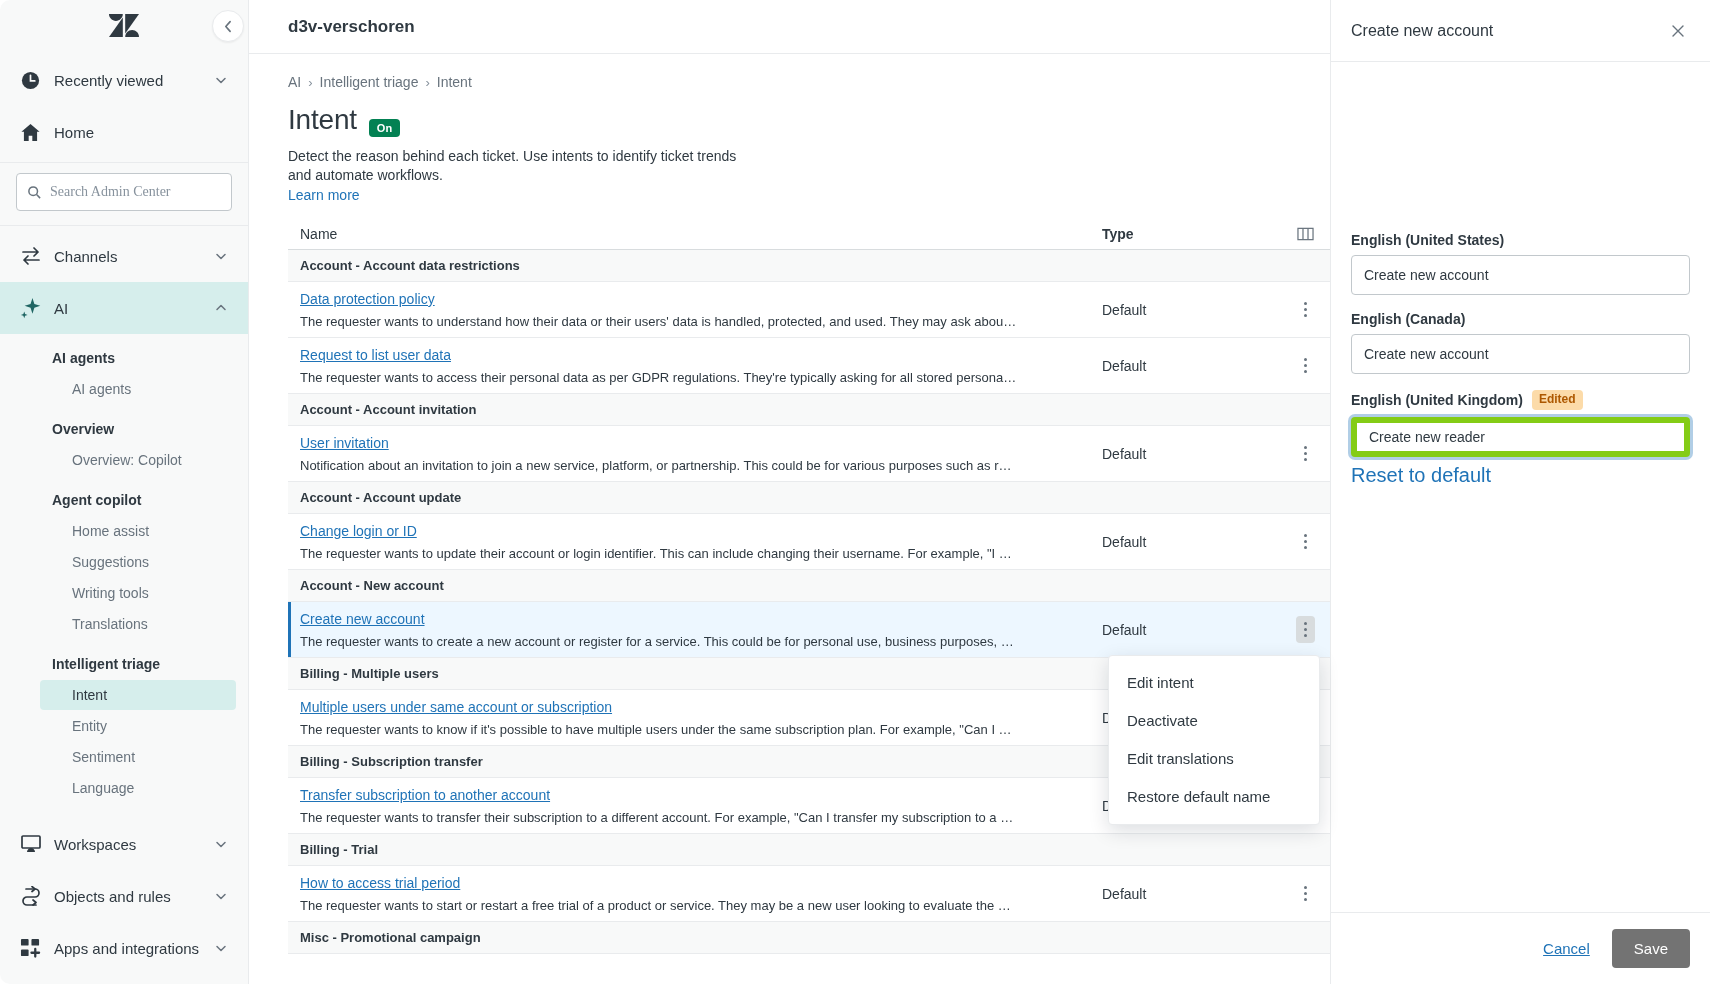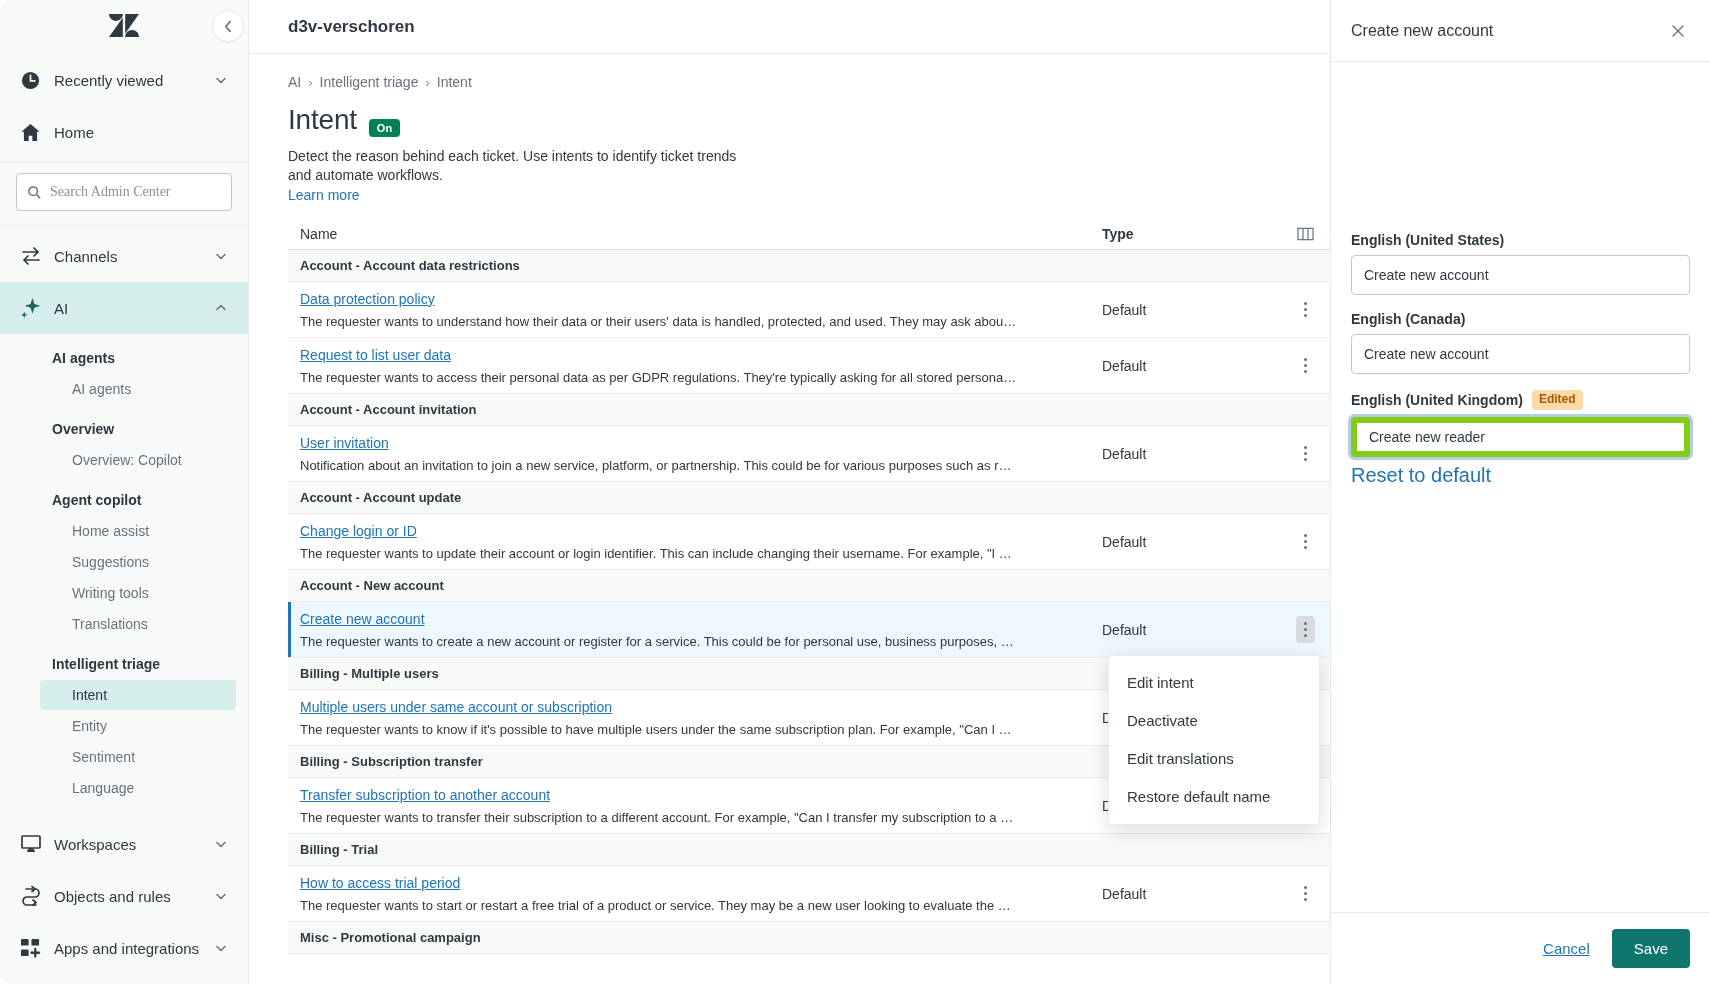--- a/index.html
+++ b/index.html
@@ -191,21 +191,21 @@
     height: 72px; border-top: 1px solid #e9ebed;
     display: flex; align-items: center; justify-content: flex-end;
     gap: 22px; padding: 0 20px;
   }
   .btn-cancel {
     font-size: 15px; color: #1f73b7; text-decoration: underline;
     background: none; border: none; cursor: pointer;
     font-family: "Liberation Sans", sans-serif;
   }
   .btn-save {
-    background: #0f766e; color: #fff; border: none; border-radius: 4px;
+    background: #737373; color: #fff; border: none; border-radius: 4px;
     font-size: 15px; padding: 11px 22px; cursor: pointer;
     font-family: "Liberation Sans", sans-serif;
   }
 </style>
 </head>
 <body>
 
 <div id="sidebar">
 
   <div class="zd-logo-wrap">

